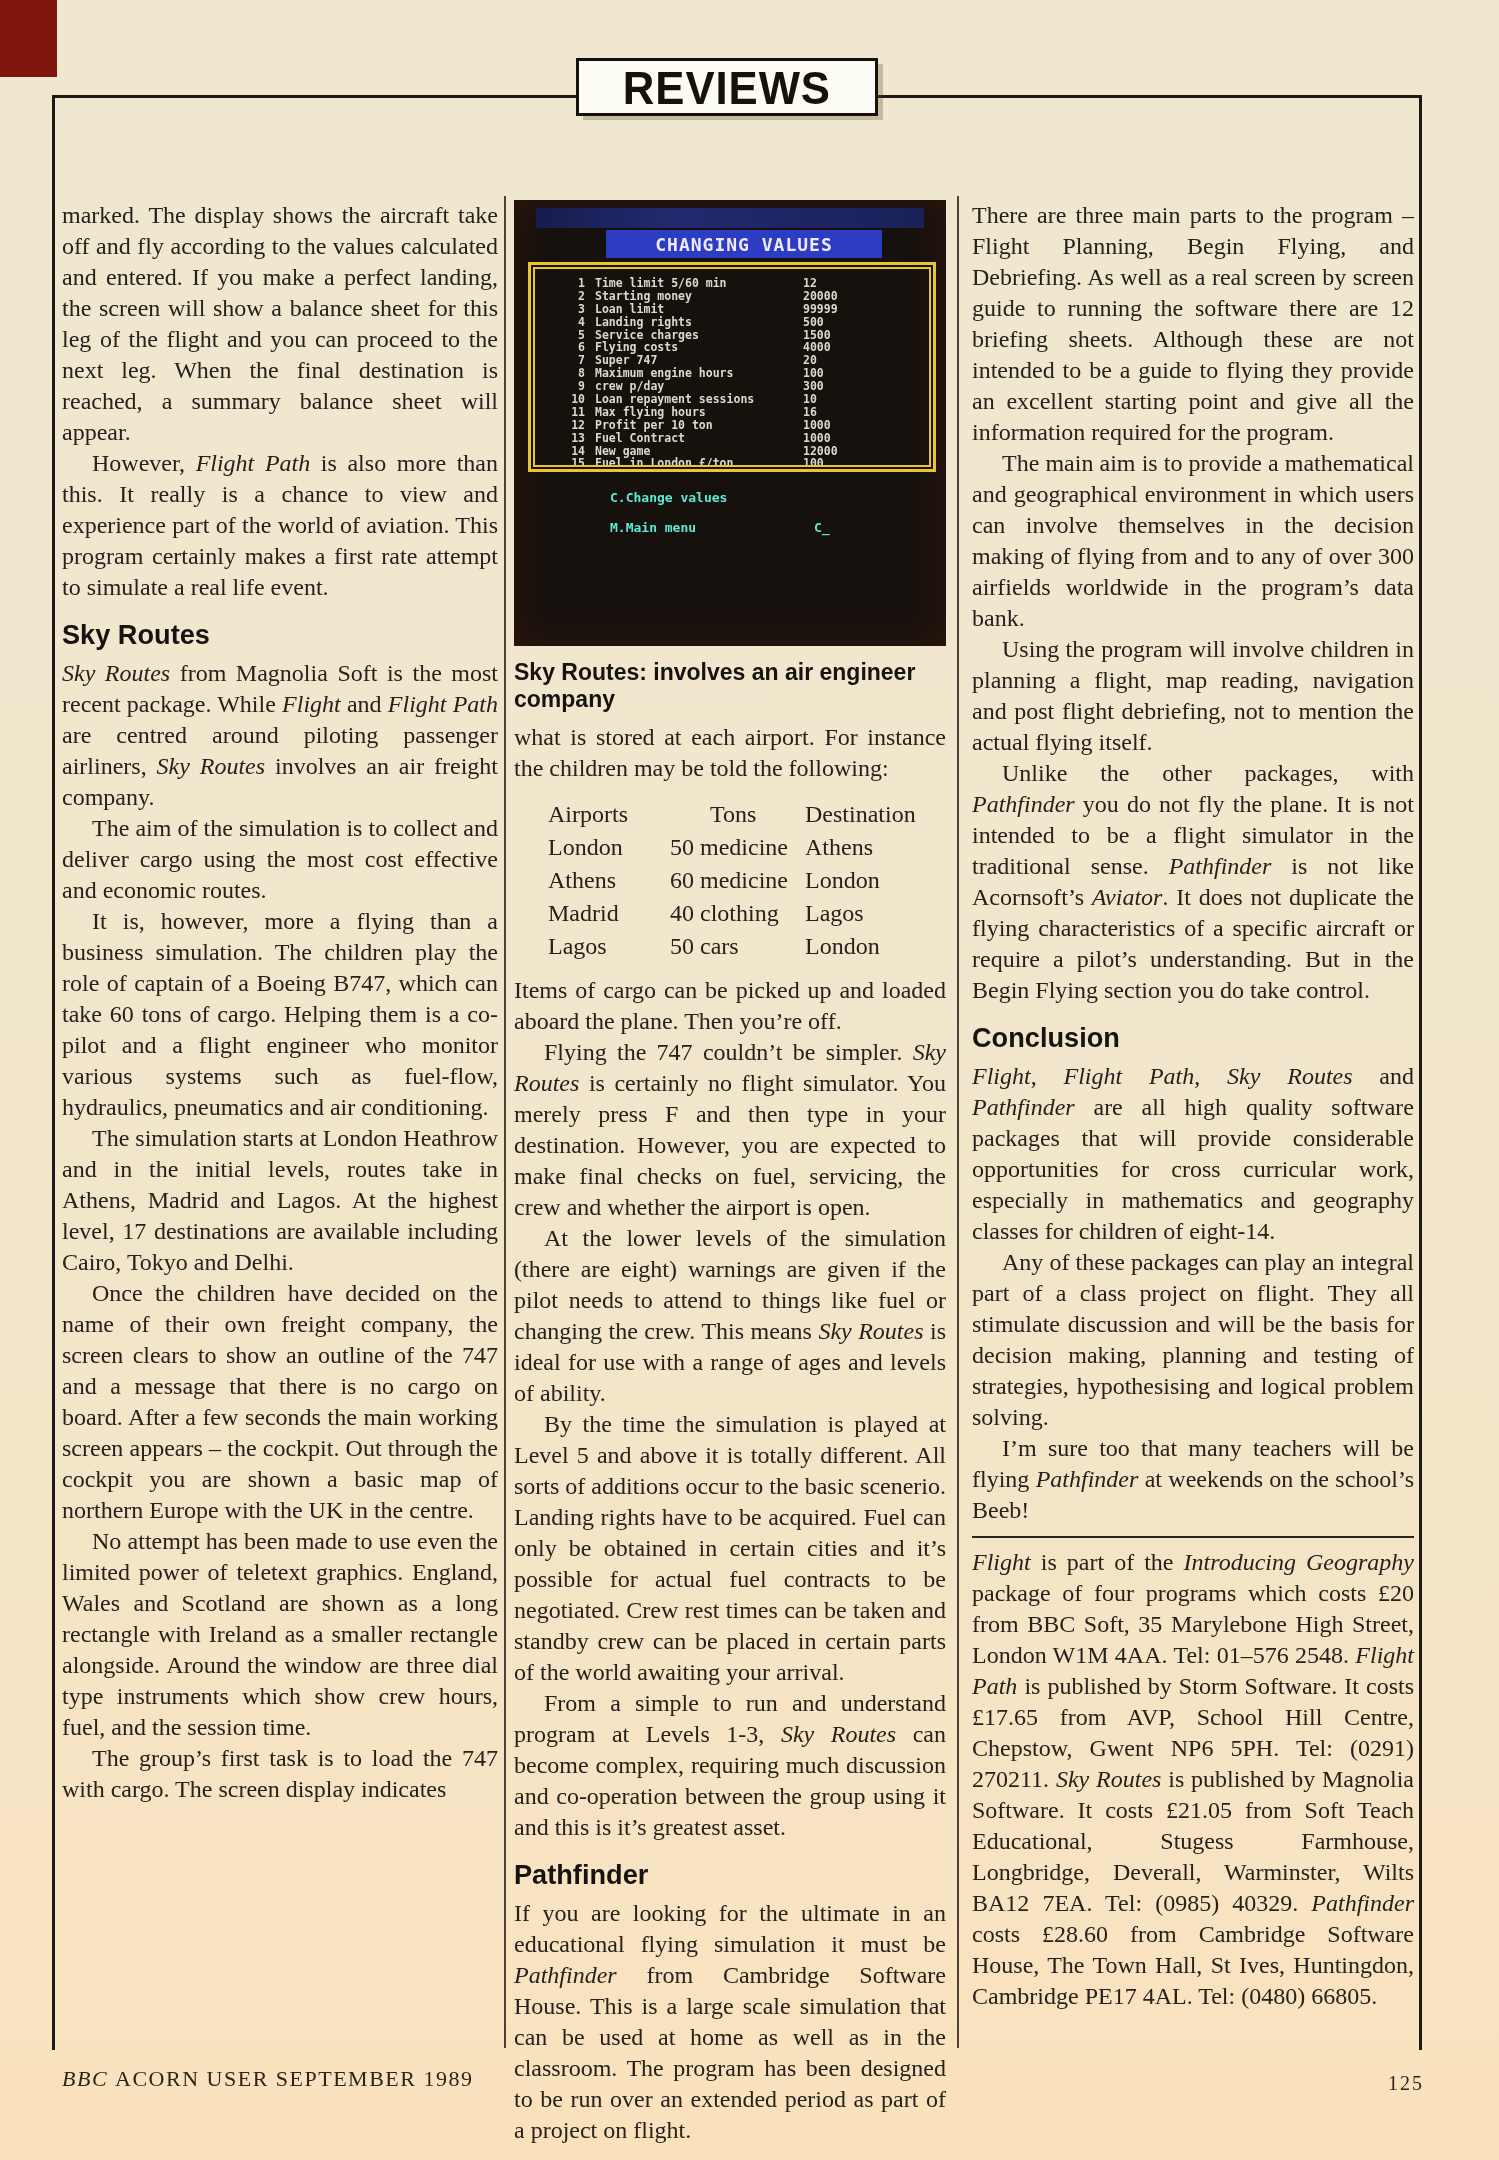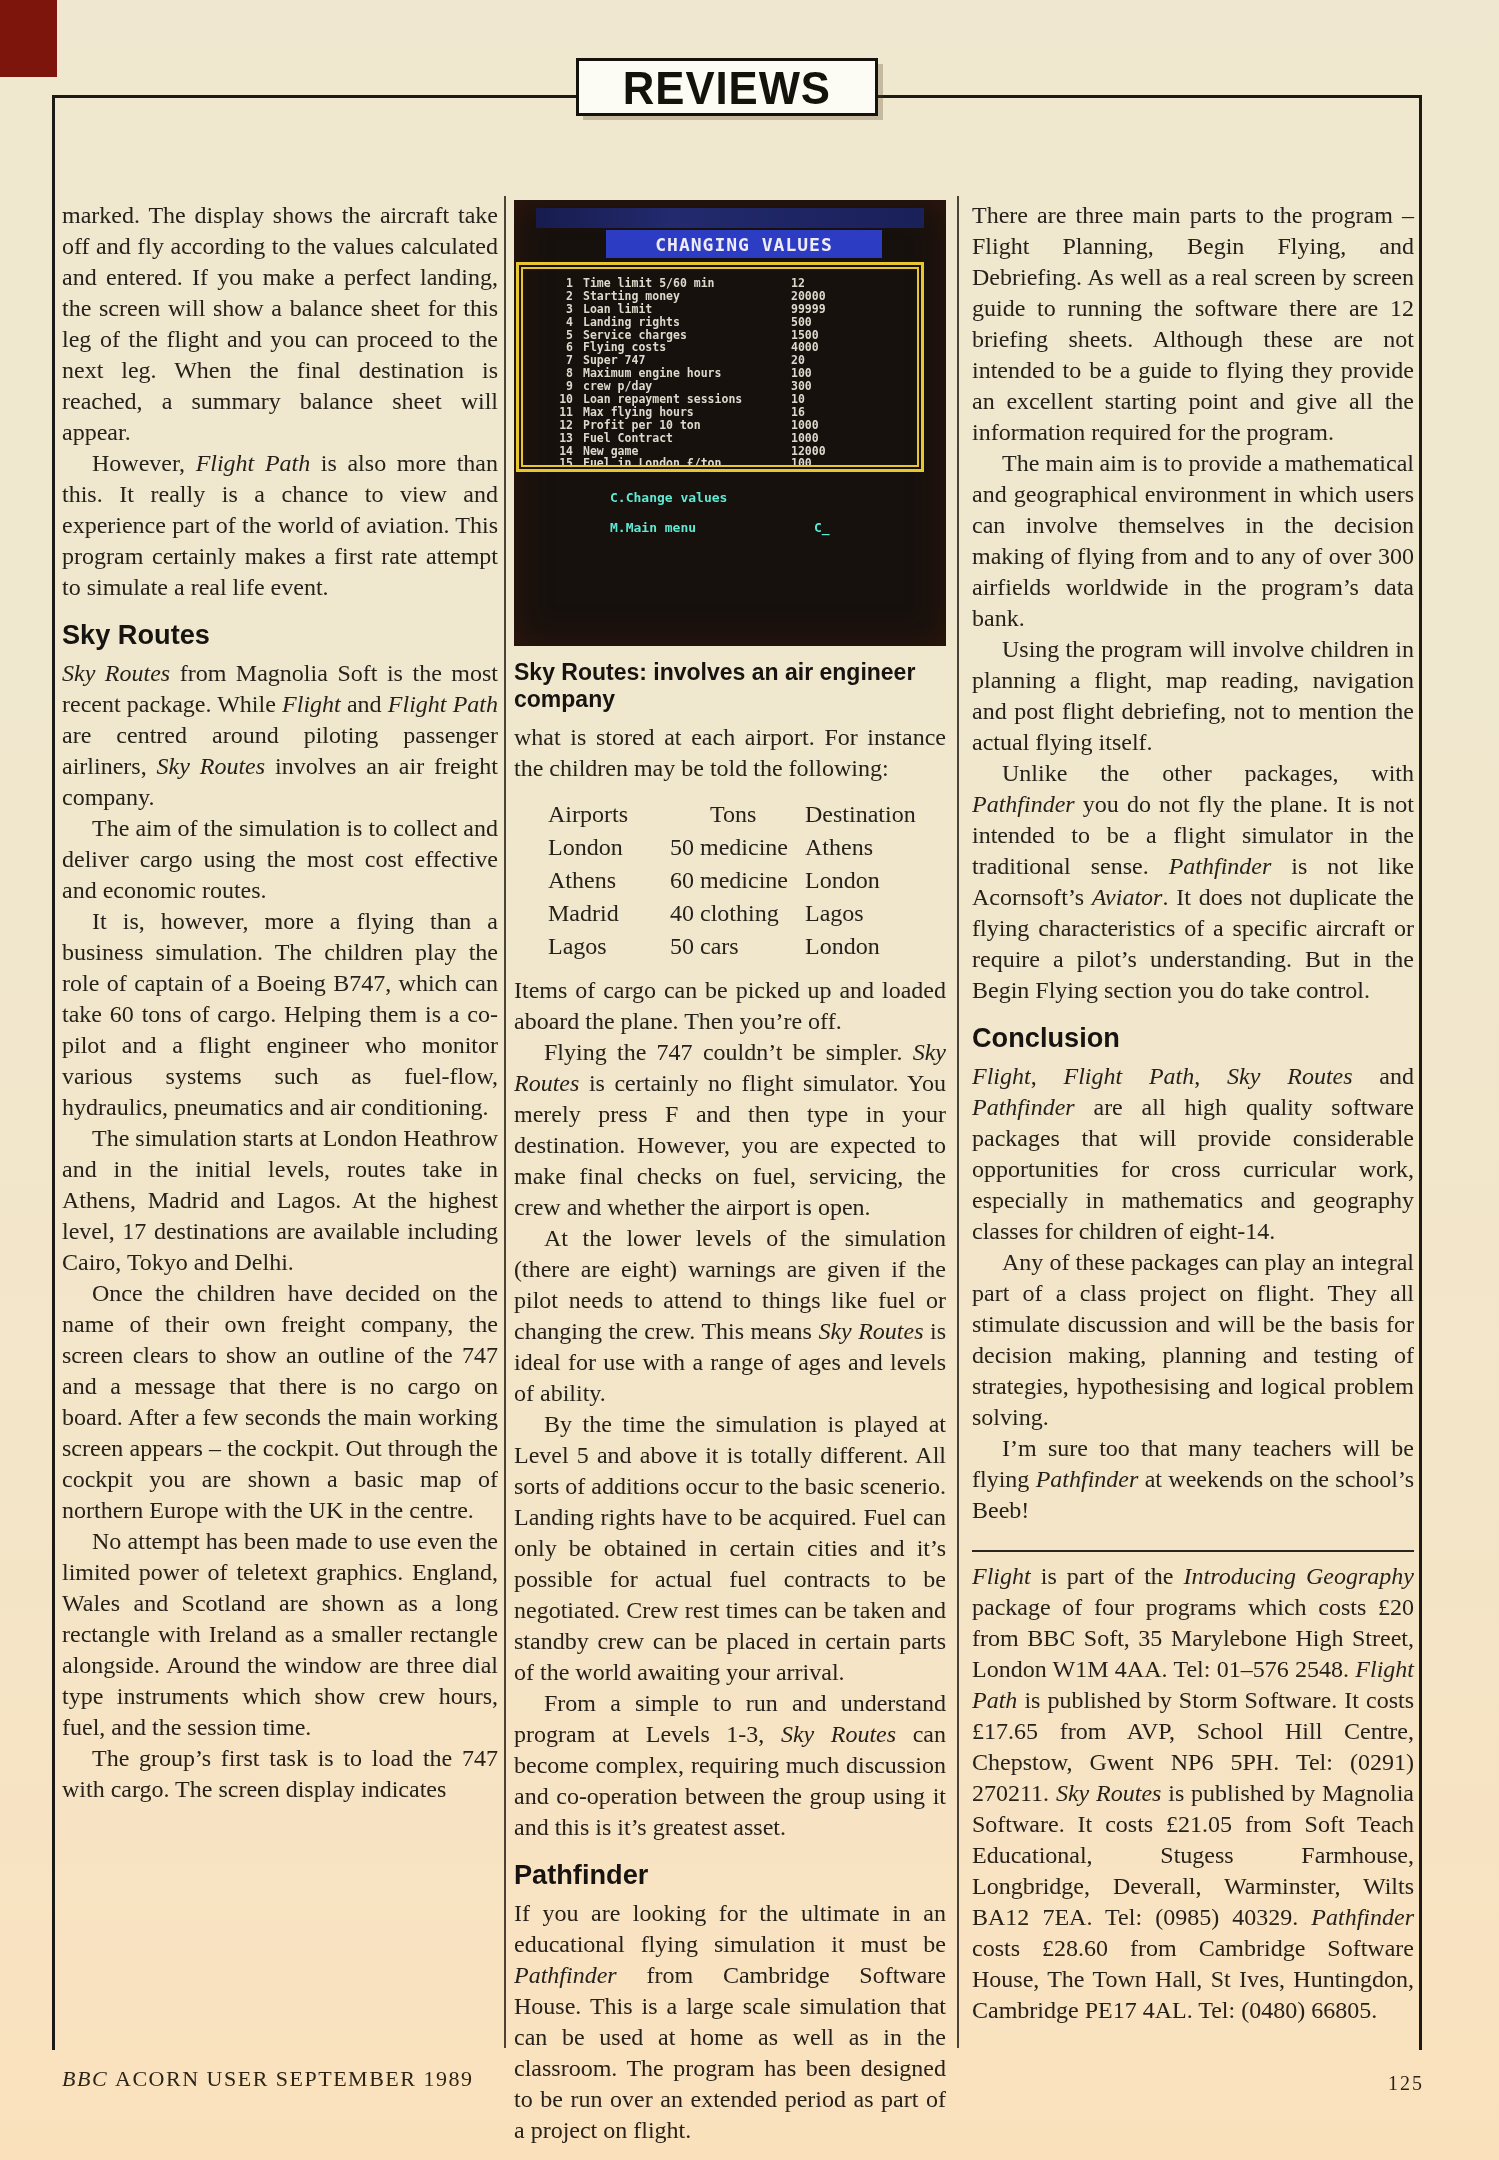--- a/index.html
+++ b/index.html
@@ -35,21 +35,21 @@
     margin:16px 0 7px;color:#171310;transform:scaleX(.97);transform-origin:left;
   }
   
   .screenshot{position:relative;width:432px;height:446px;background:#17110d;
     box-shadow:inset 0 0 34px rgba(70,25,12,.55);}
   .scr-topbar{position:absolute;left:22px;top:8px;width:388px;height:20px;
     background:linear-gradient(90deg,#171c4e,#232a6e 35%,#1a2058);}
   .scr-title{position:absolute;left:92px;top:30px;width:276px;height:28px;background:#2c3dc4;
     color:#eeeaf6;font-family:"DejaVu Sans Mono",monospace;font-weight:bold;font-size:18px;
     display:flex;align-items:center;justify-content:center;letter-spacing:1px;}
-  .scr-box{position:absolute;left:2px;top:62px;width:402px;height:204px;border:3px solid #e8c72e;}
+  .scr-box{position:absolute;left:14px;top:62px;width:402px;height:204px;border:3px solid #e8c72e;}
   .scr-box-inner{position:absolute;left:2px;top:2px;right:2px;bottom:2px;border:2px solid #e8c72e;
     padding:7px 0 0 0;overflow:hidden;}
   .scr-row{position:relative;height:12.9px;font-family:"DejaVu Sans Mono",monospace;
     font-weight:bold;font-size:11.5px;color:#ded9cd;white-space:nowrap;}
   .scr-num{display:inline-block;width:50px;text-align:right;}
   .scr-lbl{margin-left:10px;}
   .scr-val{position:absolute;left:268px;top:0;}
   .scr-menu{position:absolute;font-family:"DejaVu Sans Mono",monospace;font-weight:bold;
     font-size:13px;color:#5eead4;}
   .scr-menu1{left:96px;top:290px;}
@@ -57,21 +57,21 @@
   .scr-prompt{left:300px;top:320px;}
   .caption{font-family:"Liberation Sans",sans-serif;font-weight:bold;font-size:23px;
     margin:13px 0 9px;color:#161310;}
   
   .cargo-table{margin:14px 0 12px;}
   .ct-row{display:grid;grid-template-columns:156px 133px 1fr;font-size:24px;line-height:33px;}
   .ct-a{padding-left:34px;}
   .ct-head .ct-t{padding-left:40px;}
   .ct-d{padding-left:2px;}
   
-  .info{border-top:2px solid #2a251e;margin-top:24px;padding-top:9px;
+  .info{border-top:2px solid #2a251e;margin-top:10px;padding-top:9px;
     font-size:24px;line-height:31px;text-align:justify;}
   .footer-left{position:absolute;left:62px;top:2066px;font-size:22px;letter-spacing:1.5px;color:#2d2418;}
   .footer-num{position:absolute;left:1388px;top:2072px;font-size:20px;letter-spacing:2px;color:#2d2418;}
 </style>
 </head>
 <body>
 
 <div class="page">
   <div class="corner-red"></div>
   <div class="frame frame-top"></div>

